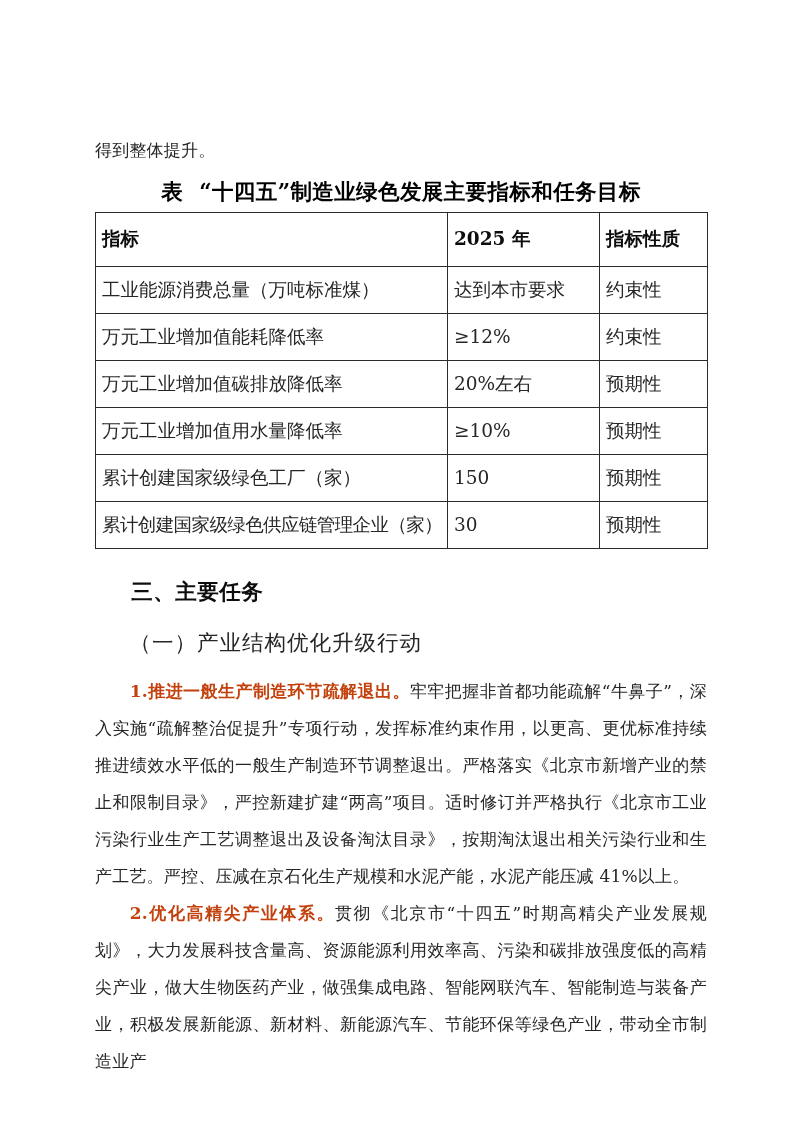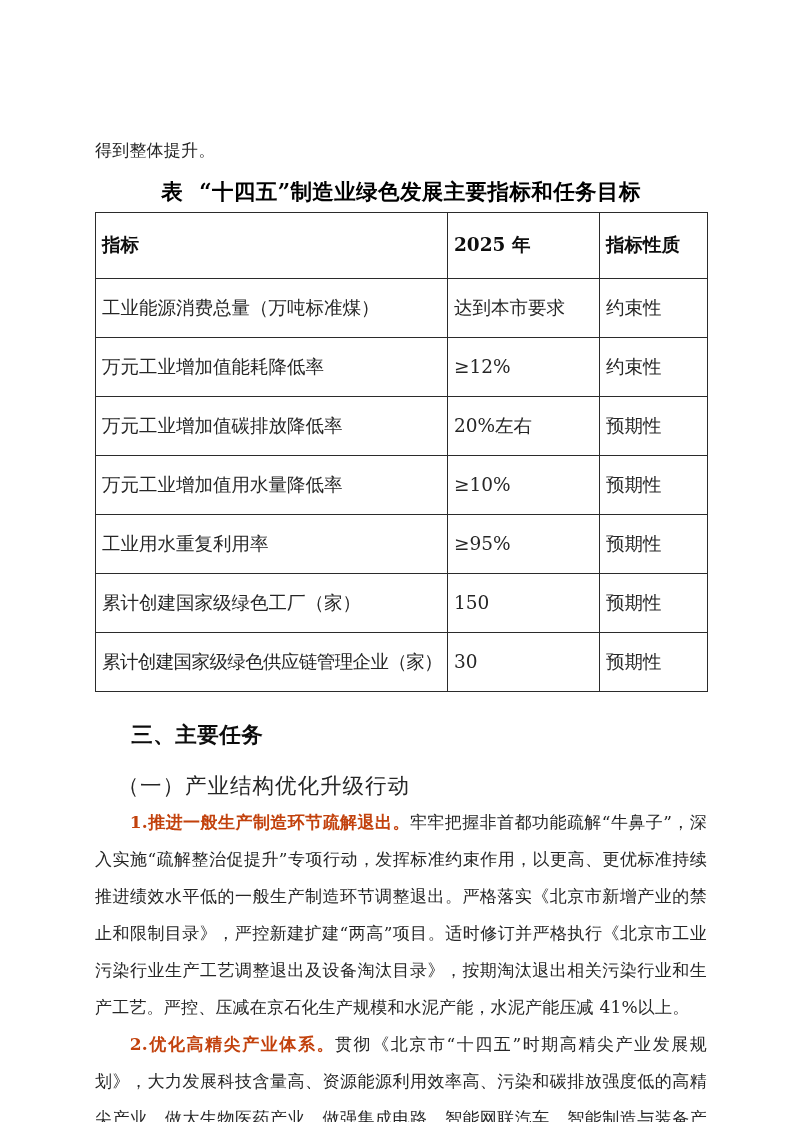--- a/index.html
+++ b/index.html
@@ -70,21 +70,21 @@
   
   table.metrics {
     border-collapse: collapse;
     width: 612px;
     table-layout: fixed;
     margin: 0 0 4px 0;
   }
   table.metrics th,
   table.metrics td {
     border: 1px solid #2b2b2b;
-    padding: 16px 6px;
+    padding: 10px 6px;
     font-size: 18.5px;
     line-height: 1.1;
     color: #262626;
     vertical-align: middle;
     white-space: nowrap;
     overflow: hidden;
   }
   table.metrics thead th {
     font-weight: bold;
     color: #0d0d0d;
@@ -112,21 +112,21 @@
     color: #0d0d0d;
     margin: 14px;
     text-indent: 1.03em;
     font-family: "DejaVu Sans", "Liberation Sans", sans-serif;
     letter-spacing: 0.5px;
   }
   .h-sub {
     font-size: 21.5px;
     line-height: 37px;
     color: #262626;
-    margin: 0;
+    margin: 12px;
     text-indent: 1.05em;
     letter-spacing: 1px;
   }
 
   .spacer-sm { height: 6px; }
 </style>
 </head>
 <body>
 
 <div class="page">
@@ -166,25 +166,20 @@
           <td>万元工业增加值碳排放降低率</td>
           <td>20%左右</td>
           <td>预期性</td>
         </tr>
         <tr>
           <td>万元工业增加值用水量降低率</td>
           <td>≥10%</td>
           <td>预期性</td>
         </tr>
         <tr>
-          <td>工业用水重复利用率</td>
-          <td>≥95%</td>
-          <td>预期性</td>
-        </tr>
-        <tr>
           <td>累计创建国家级绿色工厂（家）</td>
           <td>150</td>
           <td>预期性</td>
         </tr>
         <tr>
           <td class="tight">累计创建国家级绿色供应链管理企业（家）</td>
           <td>30</td>
           <td>预期性</td>
         </tr>
       </tbody>

